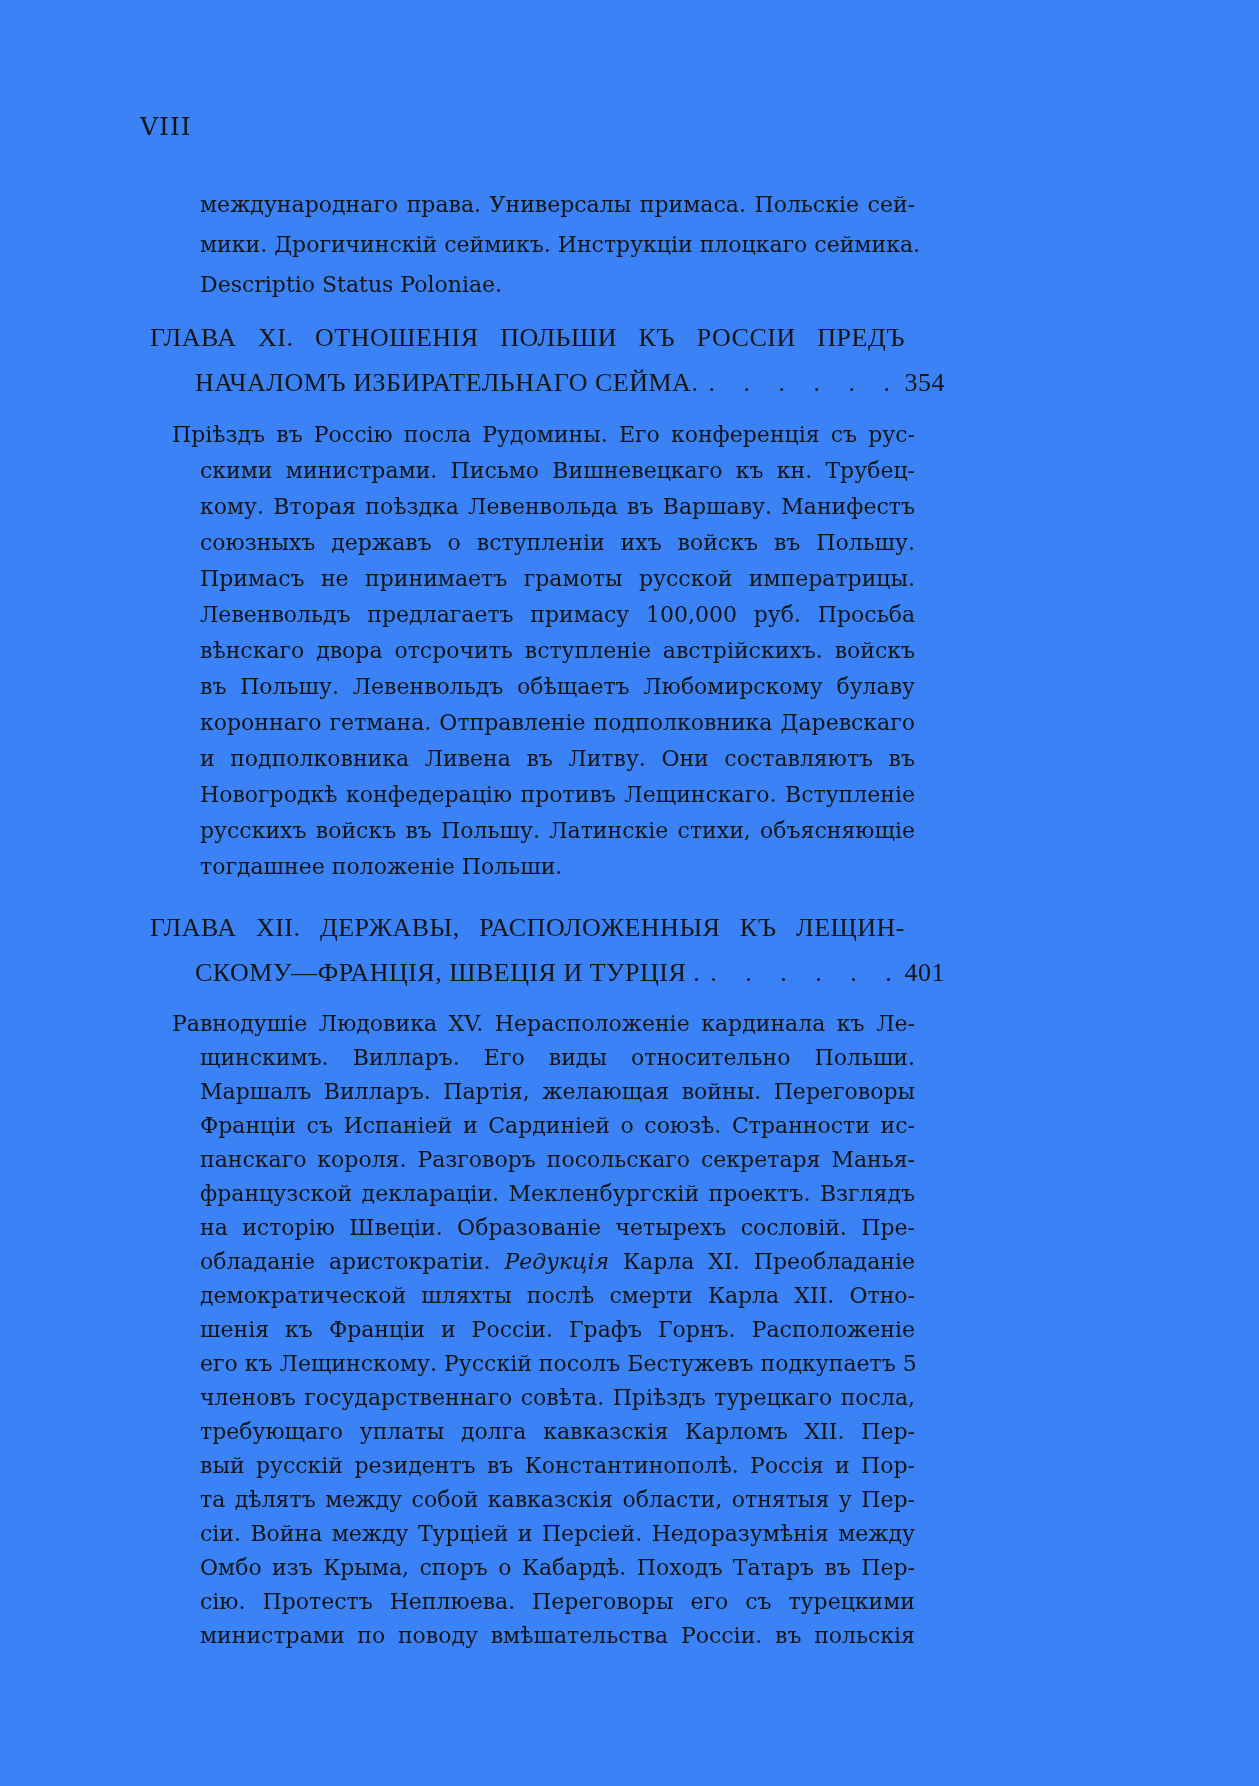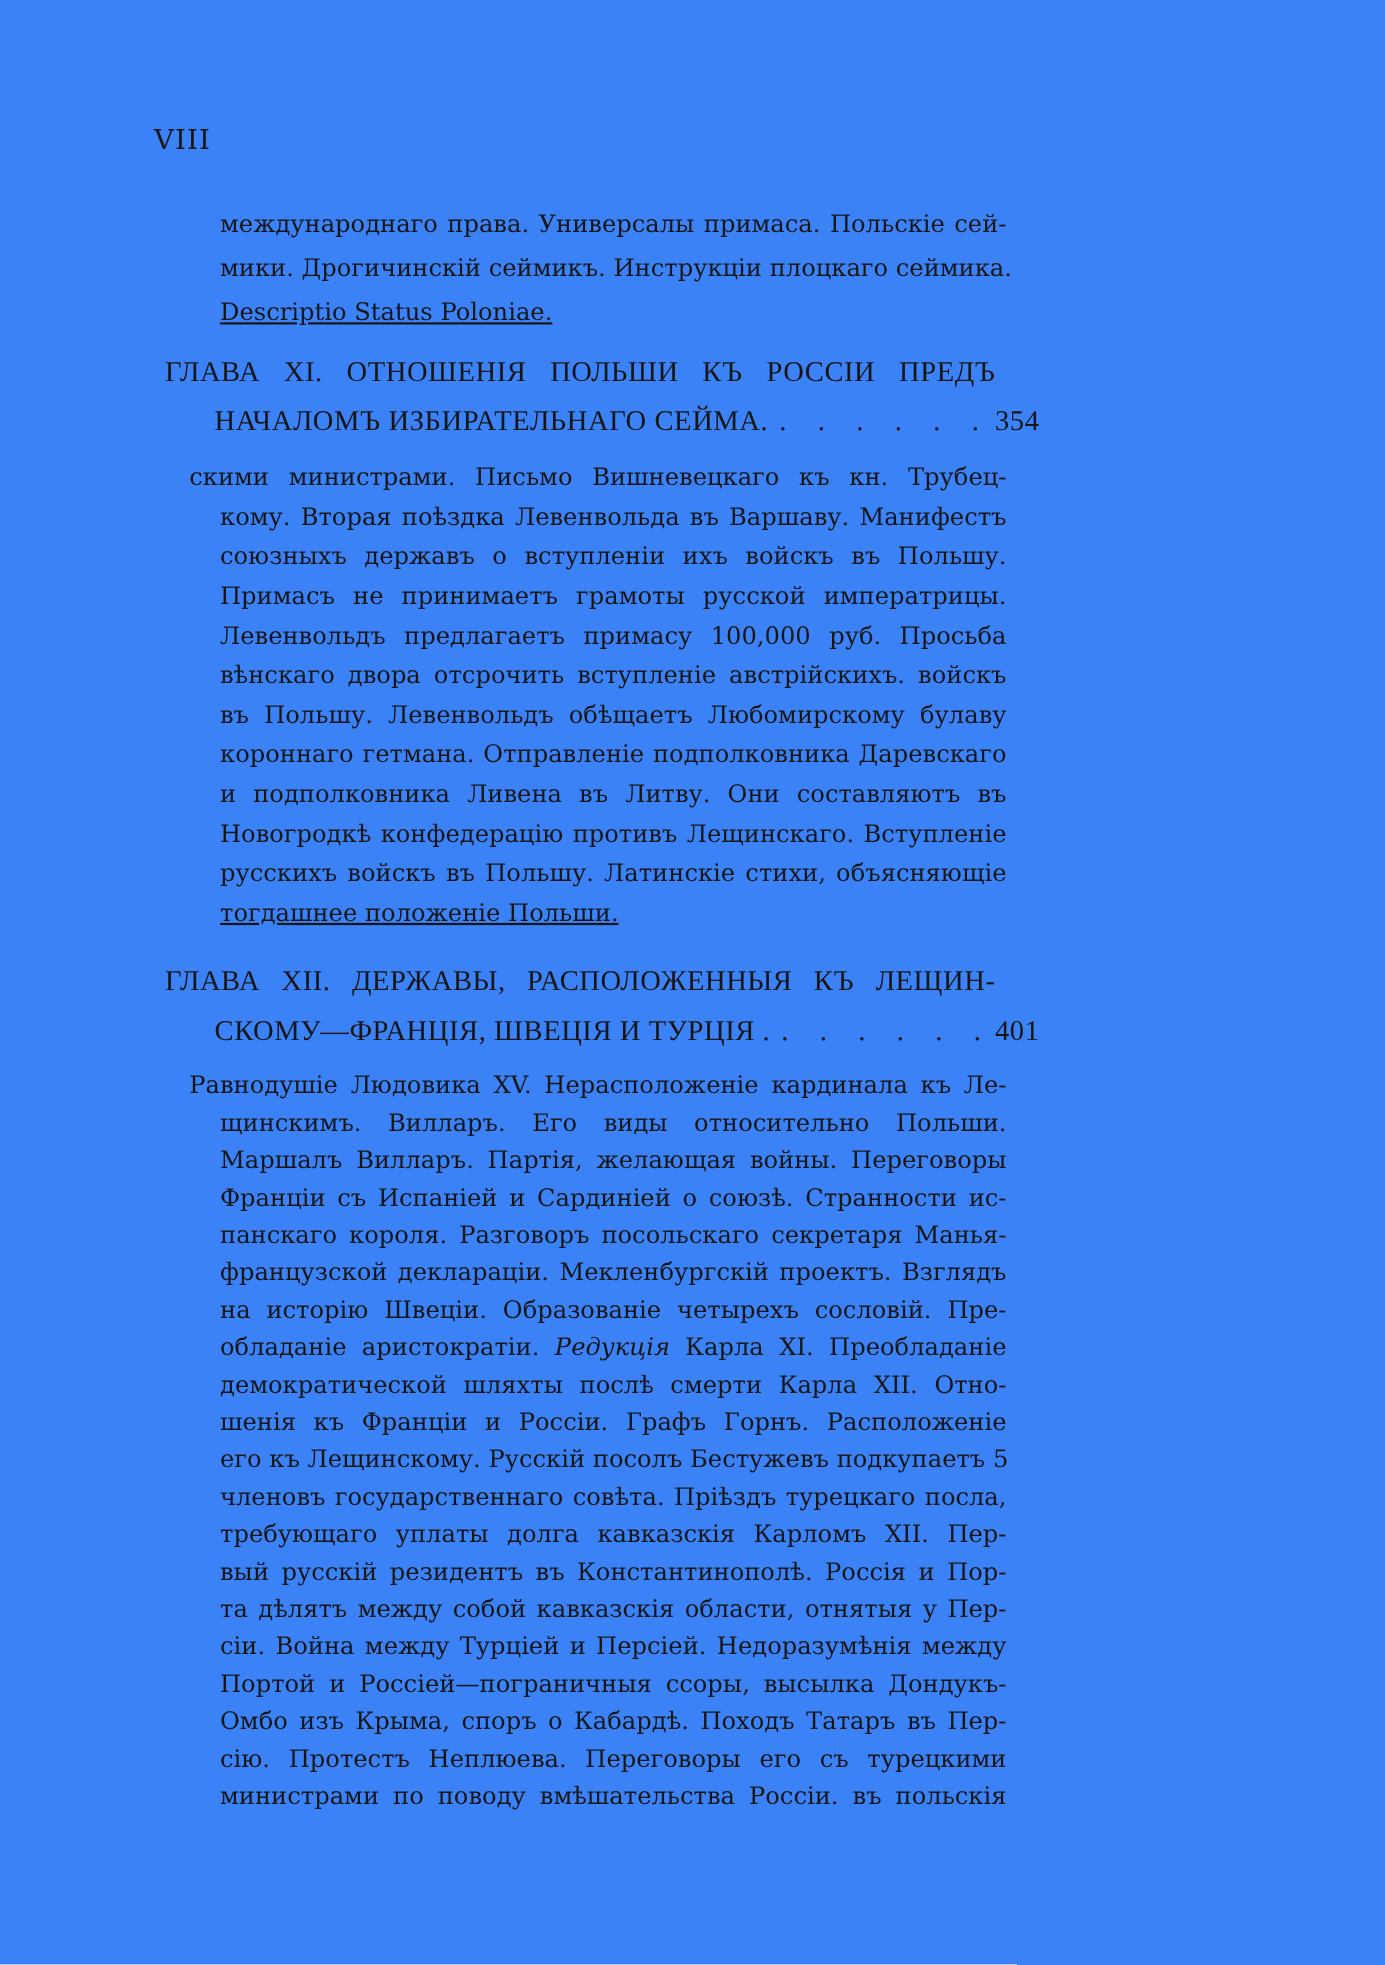--- a/index.html
+++ b/index.html
@@ -27,21 +27,21 @@
   }
   .para-lines { font-size: 22px; }
   .line {
     text-align: justify;
     text-align-last: justify;
     white-space: nowrap;
   }
   .intro .line     { line-height: 40px; }
   .summary-xi .line  { line-height: 36px; }
   .summary-xii .line { line-height: 34px; }
-  .ends-para .line:last-child { text-align-last: left; text-decoration: underline; }
+  .ends-para .line:last-child { text-align-last: left; }
   .hang-first .line:first-child { margin-left: -28px; }
   .chapter-heading {
     font-family: "Liberation Serif", "DejaVu Serif", serif;
     font-size: 26px;
     line-height: 45px;
     margin-left: -50px;
     width: 795px;
   }
   .heading-line1 {
     width: 755px;
@@ -88,20 +88,21 @@
     <div class="chapter-heading mt-heading1">
       <div class="heading-line1">ГЛАВА XI. ОТНОШЕНІЯ ПОЛЬШИ КЪ РОССІИ ПРЕДЪ</div>
       <div class="heading-line2">
         <span>НАЧАЛОМЪ ИЗБИРАТЕЛЬНАГО СЕЙМА.</span>
         <span class="leader-dots">. . . . . . . . . .</span>
         <span class="page-num">354</span>
       </div>
     </div>
 
     <div class="para-lines summary-xi ends-para hang-first mt-para">
+        <div class="line">Пріѣздъ въ Россію посла Рудомины. Его конференція съ рус-</div>
         <div class="line">скими министрами. Письмо Вишневецкаго къ кн. Трубец-</div>
         <div class="line">кому. Вторая поѣздка Левенвольда въ Варшаву. Манифестъ</div>
         <div class="line">союзныхъ державъ о вступленіи ихъ войскъ въ Польшу.</div>
         <div class="line">Примасъ не принимаетъ грамоты русской императрицы.</div>
         <div class="line">Левенвольдъ предлагаетъ примасу 100,000 руб. Просьба</div>
         <div class="line">вѣнскаго двора отсрочить вступленіе австрійскихъ. войскъ</div>
         <div class="line">въ Польшу. Левенвольдъ обѣщаетъ Любомирскому булаву</div>
         <div class="line">короннаго гетмана. Отправленіе подполковника Даревскаго</div>
         <div class="line">и подполковника Ливена въ Литву. Они составляютъ въ</div>
         <div class="line">Новогродкѣ конфедерацію противъ Лещинскаго. Вступленіе</div>
@@ -136,20 +137,19 @@
 
     <div class="para-lines summary-xii">
         <div class="line">демократической шляхты послѣ смерти Карла XII. Отно-</div>
         <div class="line">шенія къ Франціи и Россіи. Графъ Горнъ. Расположеніе</div>
         <div class="line">его къ Лещинскому. Русскій посолъ Бестужевъ подкупаетъ 5</div>
         <div class="line">членовъ государственнаго совѣта. Пріѣздъ турецкаго посла,</div>
         <div class="line">требующаго уплаты долга кавказскія Карломъ XII. Пер-</div>
         <div class="line">вый русскій резидентъ въ Константинополѣ. Россія и Пор-</div>
         <div class="line">та дѣлятъ между собой кавказскія области, отнятыя у Пер-</div>
         <div class="line">сіи. Война между Турціей и Персіей. Недоразумѣнія между</div>
-        <div class="line">Портой и Россіей—пограничныя ссоры, высылка Дондукъ-</div>
         <div class="line">Омбо изъ Крыма, споръ о Кабардѣ. Походъ Татаръ въ Пер-</div>
         <div class="line">сію. Протестъ Неплюева. Переговоры его съ турецкими</div>
         <div class="line">министрами по поводу вмѣшательства  Россіи. въ польскія</div>
       </div>
 
   </div>
 </div>
 
 </body></html>

